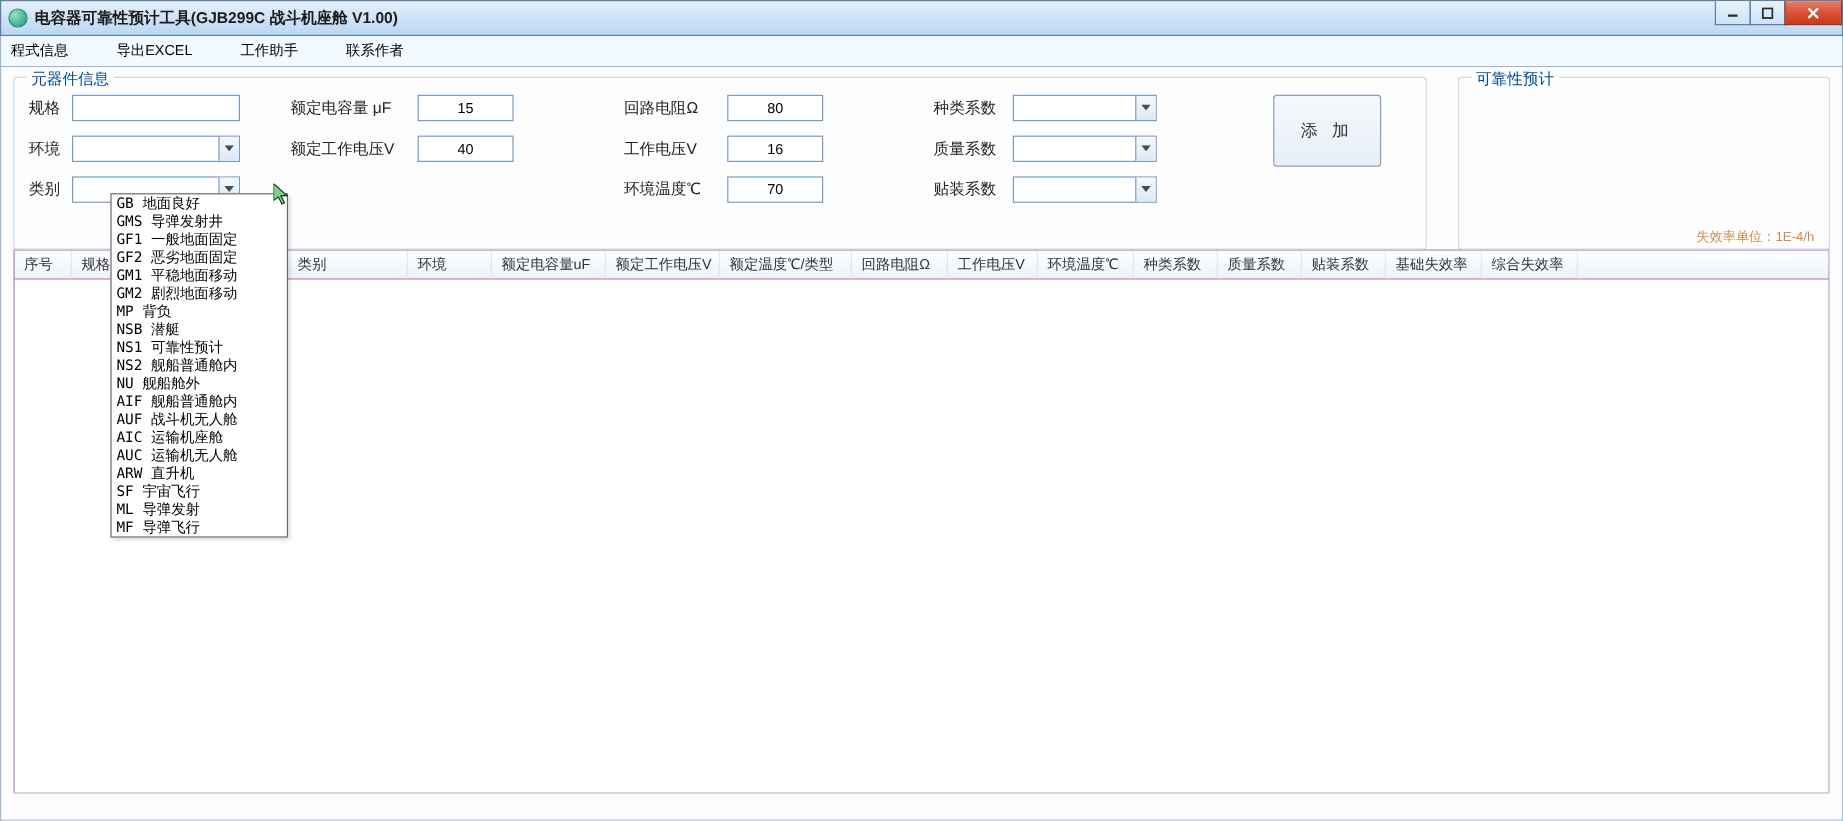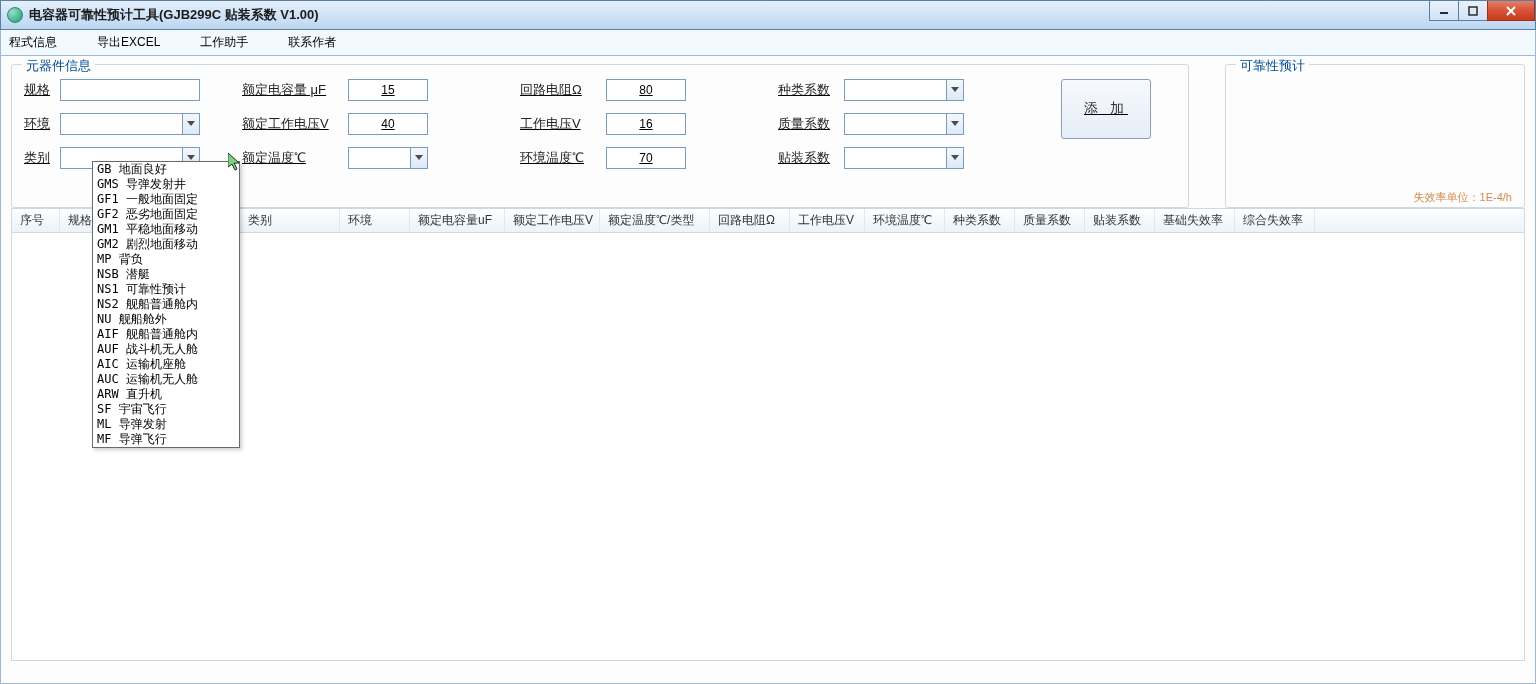--- a/index.html
+++ b/index.html
@@ -20,21 +20,21 @@
   .menubar { height:26px; background:#f3faff; border:1px solid #9db9d6; border-top:none; display:flex; align-items:center; padding:0 4px; gap:32px;}
   .menubar .menu-item { color:#000; padding:2px 4px; cursor:default;}
 
   
   .client { border:1px solid #9db9d6; border-top:none; height:calc(684px - 30px - 26px); background:#fdfdfd; padding:8px 10px 10px 10px; position:relative;}
 
   
   .groupbox { border:1px solid #d0d7e0; border-radius:3px; padding:14px 12px 12px 12px; position:relative; }
   .groupbox > .legend { position:absolute; top:-8px; left:10px; background:#fdfdfd; padding:0 4px; color:#004b8d; font-size:13px;}
 
-  .top { display:flex; gap:10px; height:144px;text-decoration:underline; }
+  .top { display:flex; gap:0; height:144px; }
   .gb-left { flex:1; position:relative;}
   .gb-right { width:320px;margin-left:26px; }
 
   
   .fields-area { display:grid; grid-template-columns: 200px 260px 240px 240px 140px; gap: 8px 18px; align-items:start; }
   .col { display:flex; flex-direction:column; gap:12px; }
   .field-row { display:flex; align-items:center; gap:6px; }
   .lbl { color:#222; font-size:13px; min-width:60px; }
   .txt, .combo { border:1px solid #7a9abf; height:22px; line-height:20px; padding:0 4px; background:#fff; font-size:12px;}
   .txt { width:80px; text-align:center;}
@@ -58,21 +58,21 @@
   .dropdown-popup .opt { padding:0 4px; white-space:nowrap; cursor:default;}
 
   
   .cursor { position:absolute; left:216px; top:88px; z-index:60; pointer-events:none;}
 </style>
 </head>
 <body>
 
 <div class="titlebar">
   <div class="app-icon"></div>
-  <div class="title-text">电容器可靠性预计工具(GJB299C 贴装系数  V1.00)</div>
+  <div class="title-text">电容器可靠性预计工具(GJB299C 战斗机座舱  V1.00)</div>
   <div class="winbtns">
     <div class="winbtn min">
       <svg width="10" height="10">
           <line x1="1" y1="7" x2="9" y2="7" stroke="#2b2b2b" stroke-width="2"></line>
         </svg>
     </div>
     <div class="winbtn max">
       <svg width="10" height="10">
           <rect x="1" y="1" width="8" height="8" fill="none" stroke="#2b2b2b" stroke-width="1.5"></rect>
         </svg>
@@ -132,31 +132,20 @@
         </div>
 
         <div class="col">
           <div class="field-row">
             <span class="lbl" style="min-width:100px">额定电容量 μF</span>
             <input class="txt" value="15" style="">
           </div>
           <div class="field-row">
             <span class="lbl" style="min-width:100px">额定工作电压V</span>
             <input class="txt" value="40" style="">
-          </div>
-          <div class="field-row">
-            <span class="lbl" style="min-width:100px">额定温度℃</span>
-            <div class="combo" style="width:80px">
-              <span></span>
-              <span class="arrow">
-                  <svg width="8" height="6">
-                    <polygon points="0,0 8,0 4,5" fill="#4b4b4b"></polygon>
-                  </svg>
-                </span>
-            </div>
           </div>
         </div>
 
         <div class="col">
           <div class="field-row">
             <span class="lbl" style="min-width:80px">回路电阻Ω</span>
             <input class="txt" value="80" style="">
           </div>
           <div class="field-row">
             <span class="lbl" style="min-width:80px">工作电压V</span>

